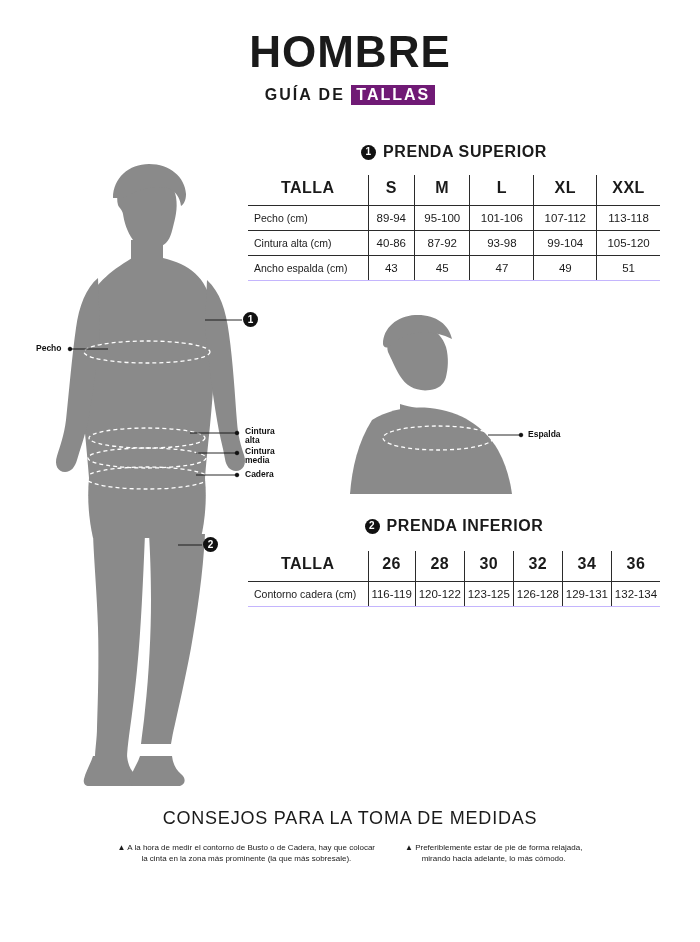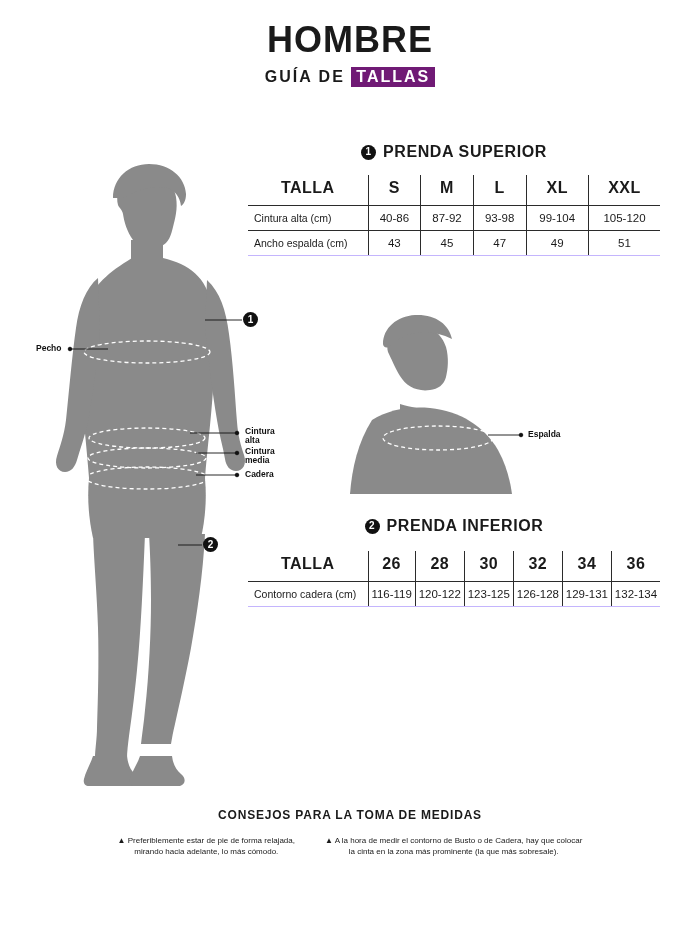--- a/index.html
+++ b/index.html
@@ -16,25 +16,25 @@
     width: 700px; height: 942px;
     background: #fff;
   }
 
   
   .header {
     text-align: center;
     padding-top: 18px;
   }
   .title {
-    font-size: 36px;
+    font-size: 44px;
     font-weight: 800;
     letter-spacing: 1px;
     line-height: 1;
-    margin: 4px;
+    margin: 12px;
   }
   .subtitle {
     margin-top: 10px;
     font-size: 16px;
     font-weight: 700;
     letter-spacing: 2px;
   }
   .subtitle .hl {
     background: #701a75;
     color: #fff;
@@ -131,22 +131,22 @@
   }
 
   
   .footer {
     position: absolute;
     left: 0; right: 0;
     top: 808px;
     text-align: center;
   }
   .footer-title {
-    font-size: 12px;
-    font-weight: 700;
+    font-size: 18px;
+    font-weight: 400;
     letter-spacing: 0.8px;
   }
   .tips {
     margin-top: 14px;
     display: flex;
     justify-content: center;
     gap: 30px;
     padding: 0 40px;
   }
   .tip {
@@ -267,20 +267,28 @@
       <tbody>
         <tr class="head">
           <th class="label">TALLA</th>
           <th class="col">S</th>
           <th class="col">M</th>
           <th class="col">L</th>
           <th class="col">XL</th>
           <th class="col">XXL</th>
         </tr>
         <tr>
+          <td class="label">Pecho (cm)</td>
+          <td class="val">89-94</td>
+          <td class="val">95-100</td>
+          <td class="val">101-106</td>
+          <td class="val">107-112</td>
+          <td class="val">113-118</td>
+        </tr>
+        <tr>
           <td class="label">Cintura alta (cm)</td>
           <td class="val">40-86</td>
           <td class="val">87-92</td>
           <td class="val">93-98</td>
           <td class="val">99-104</td>
           <td class="val">105-120</td>
         </tr>
         <tr>
           <td class="label">Ancho espalda (cm)</td>
           <td class="val">43</td>
@@ -319,18 +327,18 @@
           <td class="val">129-131</td>
           <td class="val">132-134</td>
         </tr>
       </tbody>
     </table>
   </div>
 
   <div class="footer">
     <div class="footer-title">CONSEJOS PARA LA TOMA DE MEDIDAS</div>
     <div class="tips">
+      <div class="tip">▲ A la hora de medir el contorno de Busto o de Cadera, hay que  colocar<br>la cinta en la zona más prominente (la que más sobresale).</div>
       <div class="tip">▲ Preferiblemente estar de pie de forma relajada,<br>mirando hacia adelante, lo más cómodo.</div>
-      <div class="tip">▲ A la hora de medir el contorno de Busto o de Cadera, hay que  colocar<br>la cinta en la zona más prominente (la que más sobresale).</div>
     </div>
   </div>
 
 </div>
 
 </body></html>

